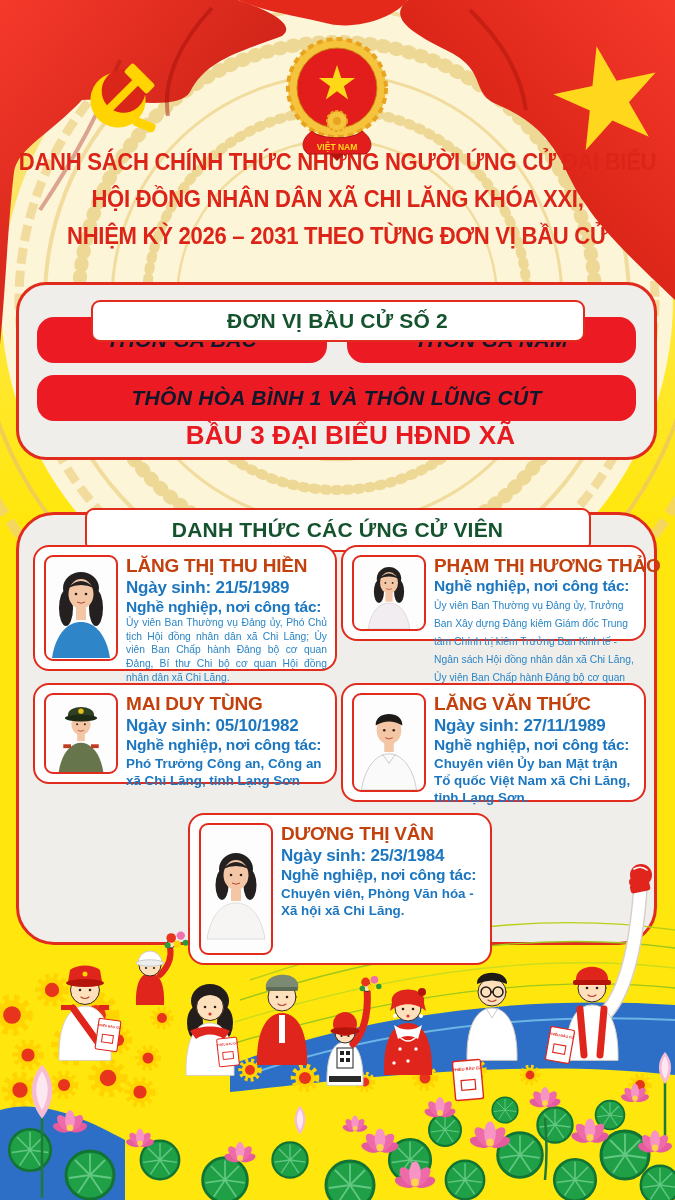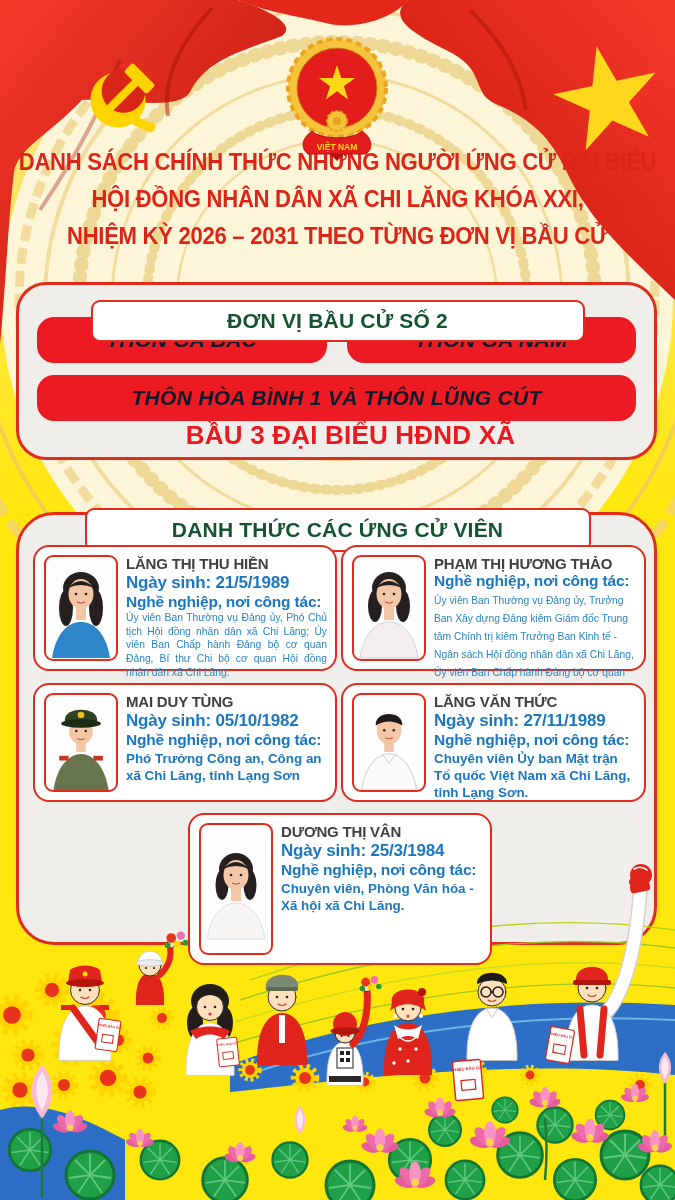--- a/index.html
+++ b/index.html
@@ -25,29 +25,29 @@
   .h2{top:469px;width:506px;height:44px;}
   .btn-row{position:absolute;top:32px;left:18px;right:18px;display:flex;gap:20px;}
   .red-btn{background:#ec1b23;color:#0f172a;font-weight:bold;font-size:21px;letter-spacing:.3px;
     border-radius:17px;height:46px;display:flex;align-items:center;justify-content:center;flex:1;font-style:italic;}
   .red-btn.wide{position:absolute;top:90px;left:18px;right:18px;}
   .elect-note{position:absolute;bottom:6px;left:0;right:0;text-align:center;
     color:#e8191f;font-weight:bold;font-size:26px;letter-spacing:.2px;padding-left:28px;}
   .card{position:absolute;background:#ffffff;border:2.5px solid #e12b1d;border-radius:16px;z-index:3;
     display:flex;padding:7px 8px;box-sizing:border-box;}
   .c1{left:33px;top:545px;width:304px;height:126px;}
-  .c2{left:341px;top:545px;width:305px;height:126px;}
-  .c3{left:33px;top:683px;width:304px;height:119px;}
+  .c2{left:341px;top:545px;width:305px;height:96px;}
+  .c3{left:33px;top:683px;width:304px;height:101px;}
   .c4{left:341px;top:683px;width:305px;height:119px;}
   .c5{left:188px;top:813px;width:304px;height:152px;}
   .photo{flex:none;width:70px;border:2px solid #e12b1d;border-radius:9px;overflow:hidden;background:#fdfdfd;
     margin:1px 8px 1px 1px;display:flex;align-items:flex-end;}
   .photo svg{width:100%;height:100%;}
   .info{flex:1;min-width:0;padding-top:1px;}
-  .cname{color:#404040;font-weight:bold;font-size:15px;letter-spacing:-.2px;white-space:nowrap;}
+  .cname{color:#c2410c;font-weight:bold;font-size:19px;letter-spacing:-.2px;white-space:nowrap;}
   .birth{color:#1c77c0;font-weight:bold;font-size:17px;margin-top:1px;letter-spacing:-.2px;}
   .jlabel{color:#1c77c0;font-weight:bold;font-size:15.5px;letter-spacing:-.2px;}
   .jdetail{color:#2a85c5;font-size:10.3px;line-height:1.33;text-align:justify;}
   .jdetail.inline{display:inline;}
   .jdetail.big{font-size:13.4px;font-weight:bold;color:#1c77c0;line-height:1.28;text-align:left;margin-top:1px;}
 </style>
 </head>
 <body>
 
 <div class="poster">

